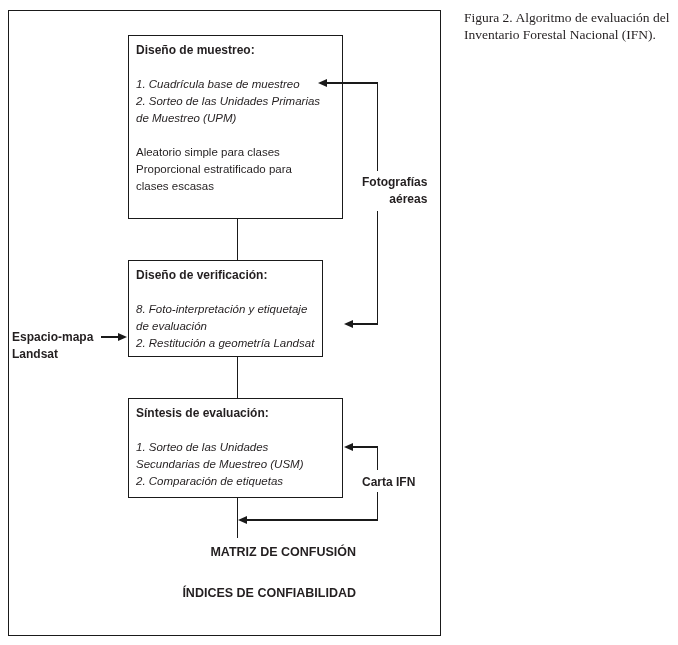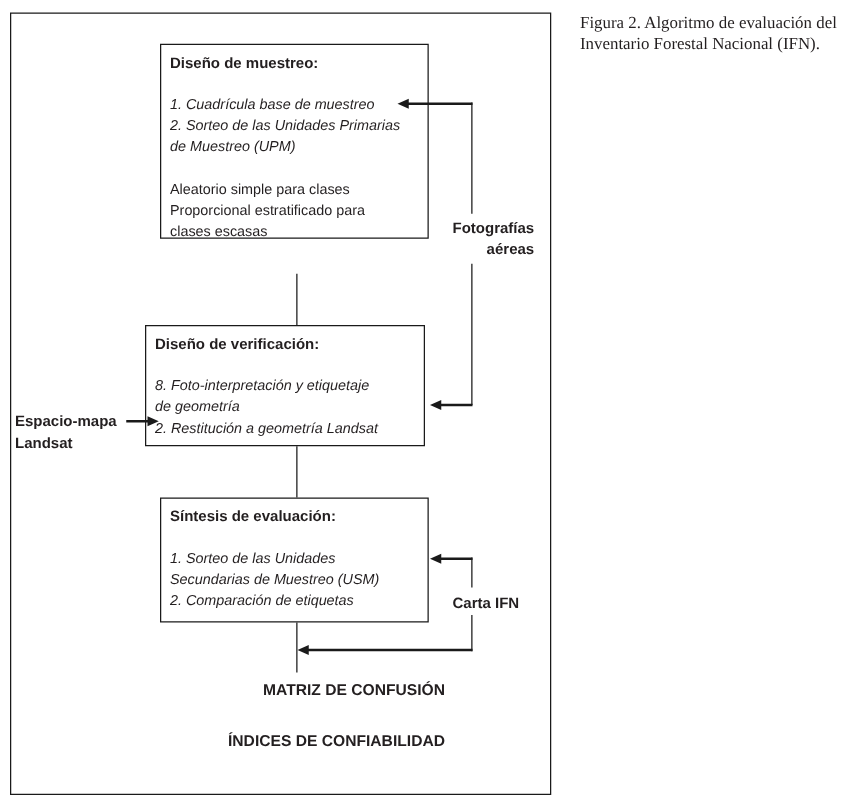--- a/index.html
+++ b/index.html
@@ -56,37 +56,37 @@
 
 <div class="stage">
 
   <div class="frame"></div>
 
   <div class="caption">
     <div>Figura 2. Algoritmo de evaluación del</div>
     <div>Inventario Forestal Nacional (IFN).</div>
   </div>
 
-  <div class="fbox" style="left:128px;top:35px;width:215px;height:156px;">
+  <div class="fbox" style="left:128px;top:35px;width:215px;height:184px;">
     <div class="t">Diseño de muestreo:</div>
     <div class="bline"></div>
     <div class="it">1. Cuadrícula base de muestreo</div>
     <div class="it">2. Sorteo de las Unidades Primarias</div>
     <div class="it">de Muestreo (UPM)</div>
     <div class="bline"></div>
     <div>Aleatorio simple para clases</div>
     <div>Proporcional estratificado para</div>
     <div>clases escasas</div>
   </div>
 
-  <div class="fbox" style="left:116px;top:260px;width:224px;height:97px;">
+  <div class="fbox" style="left:128px;top:260px;width:195px;height:97px;">
     <div class="t">Diseño de verificación:</div>
     <div class="bline"></div>
     <div class="it">8. Foto-interpretación y etiquetaje</div>
-    <div class="it">de geometría</div>
+    <div class="it">de evaluación</div>
     <div class="it">2. Restitución a geometría Landsat</div>
   </div>
 
   <div class="fbox" style="left:128px;top:398px;width:215px;height:100px;">
     <div class="t">Síntesis de evaluación:</div>
     <div class="bline"></div>
     <div class="it">1. Sorteo de las Unidades</div>
     <div class="it">Secundarias de Muestreo (USM)</div>
     <div class="it">2. Comparación de etiquetas</div>
   </div>

